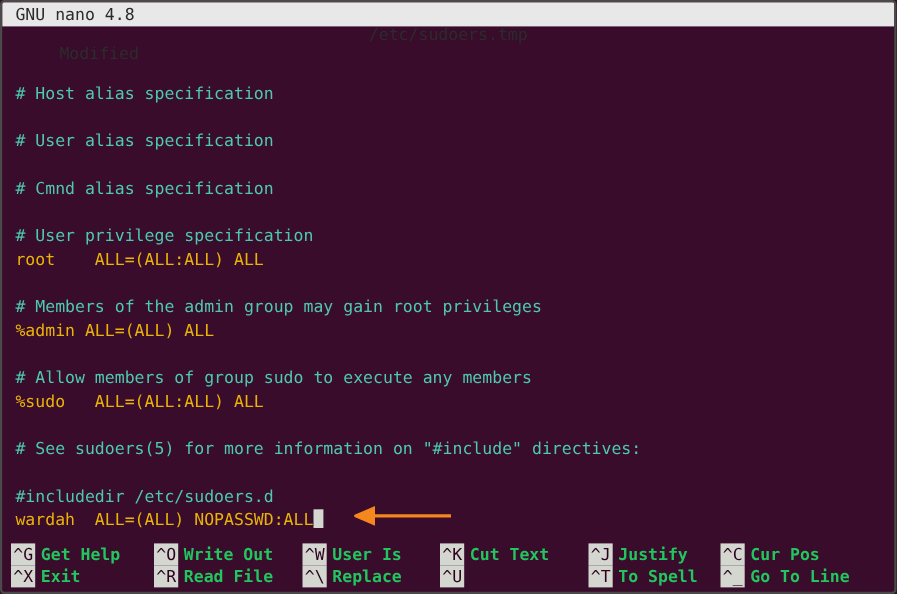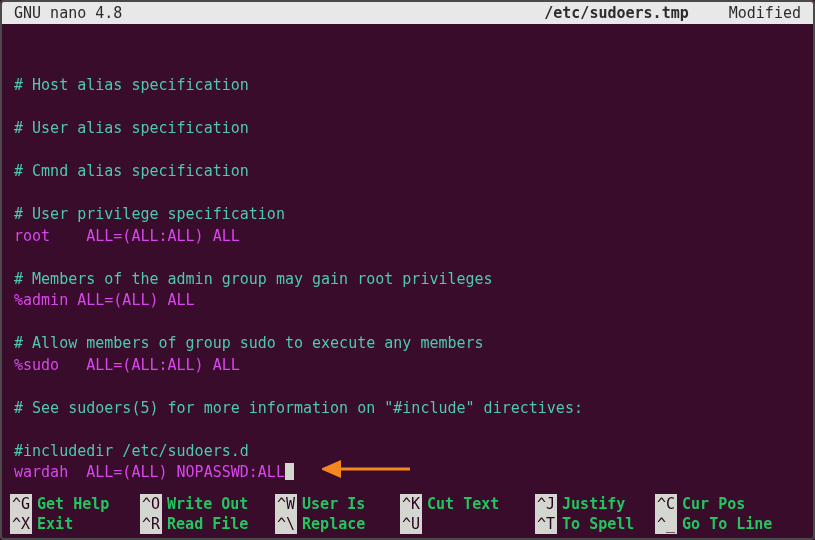--- a/index.html
+++ b/index.html
@@ -21,43 +21,43 @@
     }
     .title-bar {
       background: #E8E8E8;
       color: #2C2C2C;
       display: flex;
       justify-content: space-between;
       padding: 2px 12px;
       font-weight: normal;
       height: 22px;
       line-height: 18px;
+      flex-direction: column;
     }
     .title-left {
       flex: 0 0 auto;
     }
     .title-center {
       flex: 1 1 auto;
-      text-align: right;
-      font-weight: bold;
+      text-align: center;
     }
     .title-right {
       flex: 0 0 auto;
       padding-left: 40px;
     }
     .editor-content {
       padding: 8px 12px 0 12px;
       line-height: 21.5px;
       white-space: pre;
     }
     .comment {
       color: #4EC9B0;
     }
     .plain {
-      color: #d946ef;
+      color: #eab308;
       margin-top: 36px;
     }
     .cursor {
       display: inline-block;
       width: 9px;
       height: 17px;
       background: #D3D7CF;
       vertical-align: text-bottom;
       margin-bottom: 1px;
     }

